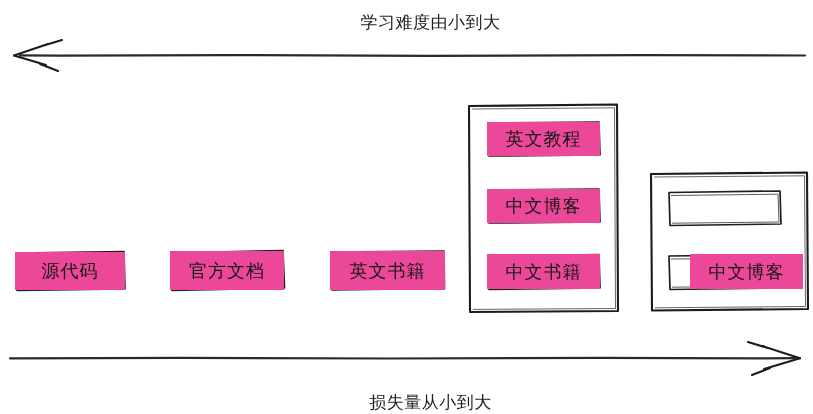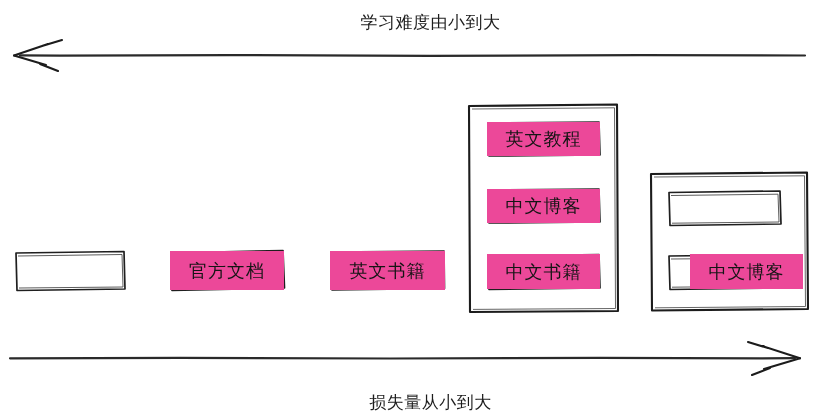--- a/index.html
+++ b/index.html
@@ -157,20 +157,23 @@
       <path d="M 669 192.5 L 780 191 L 781 224 L 670 225.5 Z" stroke="#1f1f1f" stroke-width="1.7" fill="none" stroke-linejoin="round"></path>
       <path d="M 671 195.5 L 778 194.2 L 779 222 L 672 223.2" stroke="#4a4a4a" stroke-width="0.9" fill="none" stroke-linejoin="round"></path>
     </g>
 
     <g>
       <path d="M 669 256 L 780 254.8 L 781 288 L 670 289.5 Z" stroke="#1f1f1f" stroke-width="1.7" fill="none" stroke-linejoin="round"></path>
       <path d="M 671 259 L 778 258 L 779 286 L 672 287.2" stroke="#4a4a4a" stroke-width="0.9" fill="none" stroke-linejoin="round"></path>
     </g>
   </svg>
 
+  <div class="node-box" id="box-source-code">
+    <span class="node-label">源代码</span>
+  </div>
 
   <div class="node-box" id="box-official-docs">
     <span class="node-label">官方文档</span>
   </div>
 
   <div class="node-box" id="box-en-books">
     <span class="node-label">英文书籍</span>
   </div>
 
   <div class="node-box group-box" id="group-en-resources"></div>

